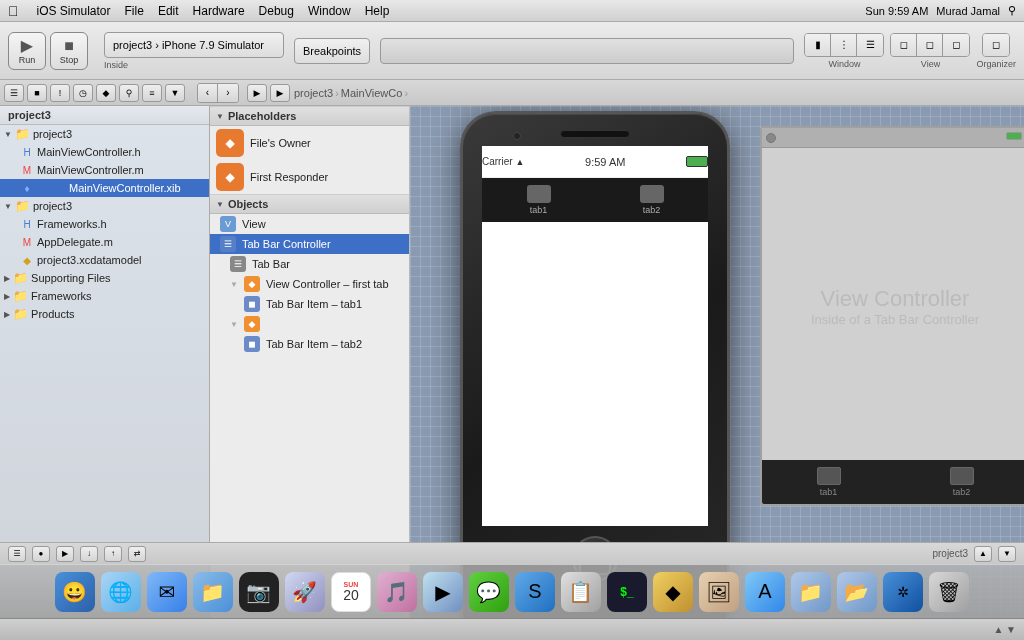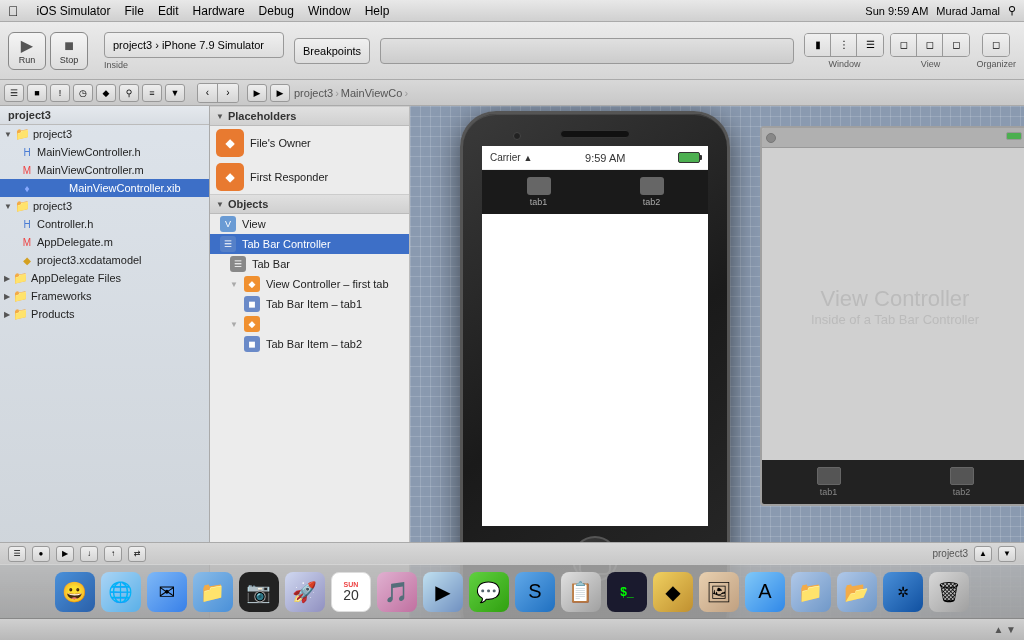--- a/index.html
+++ b/index.html
@@ -291,25 +291,25 @@
     }
     .iphone-screen {
       width: 226px;
       height: 380px;
       background: white;
       margin-top: 8px;
       position: relative;
       overflow: hidden;
     }
     .iphone-status-bar {
-      height: 24px;
+      height: 32px;
       background: white;
       display: flex;
       align-items: center;
-      padding: 0 8px;
+      padding: 0 0;
       font-size: 10px;
       color: #333;
       border-bottom: 1px solid #eee;
     }
     .status-carrier { font-size: 10px; }
     .status-time { margin: 0 auto; font-size: 11px; font-weight: 500; }
     .status-battery {
       width: 22px;
       height: 11px;
       border: 1px solid #333;
@@ -569,34 +569,34 @@
       <span class="item-label">MainViewController.xib</span>
     </div>
 
     <div class="group-row" style="padding-left:4px;">
       <span class="triangle">▼</span>
       <span class="folder-icon">📁</span>
       <span class="item-label">project3</span>
     </div>
     <div class="sidebar-item indent1">
       <span class="file-icon blue-file">H</span>
-      <span class="item-label">Controller.h</span>
+      <span class="item-label">Frameworks.h</span>
     </div>
     <div class="sidebar-item indent1">
       <span class="file-icon" style="color:#e44;">M</span>
       <span class="item-label">AppDelegate.m</span>
     </div>
     <div class="sidebar-item indent1">
       <span class="file-icon yellow-file">◆</span>
       <span class="item-label">project3.xcdatamodel</span>
     </div>
     <div class="group-row indent1">
       <span class="triangle">▶</span>
       <span class="folder-icon">📁</span>
-      <span class="item-label">AppDelegate Files</span>
+      <span class="item-label">Supporting Files</span>
     </div>
     <div class="group-row" style="padding-left:4px;">
       <span class="triangle">▶</span>
       <span class="folder-icon">📁</span>
       <span class="item-label">Frameworks</span>
     </div>
     <div class="group-row" style="padding-left:4px;">
       <span class="triangle">▶</span>
       <span class="folder-icon">📁</span>
       <span class="item-label">Products</span>

